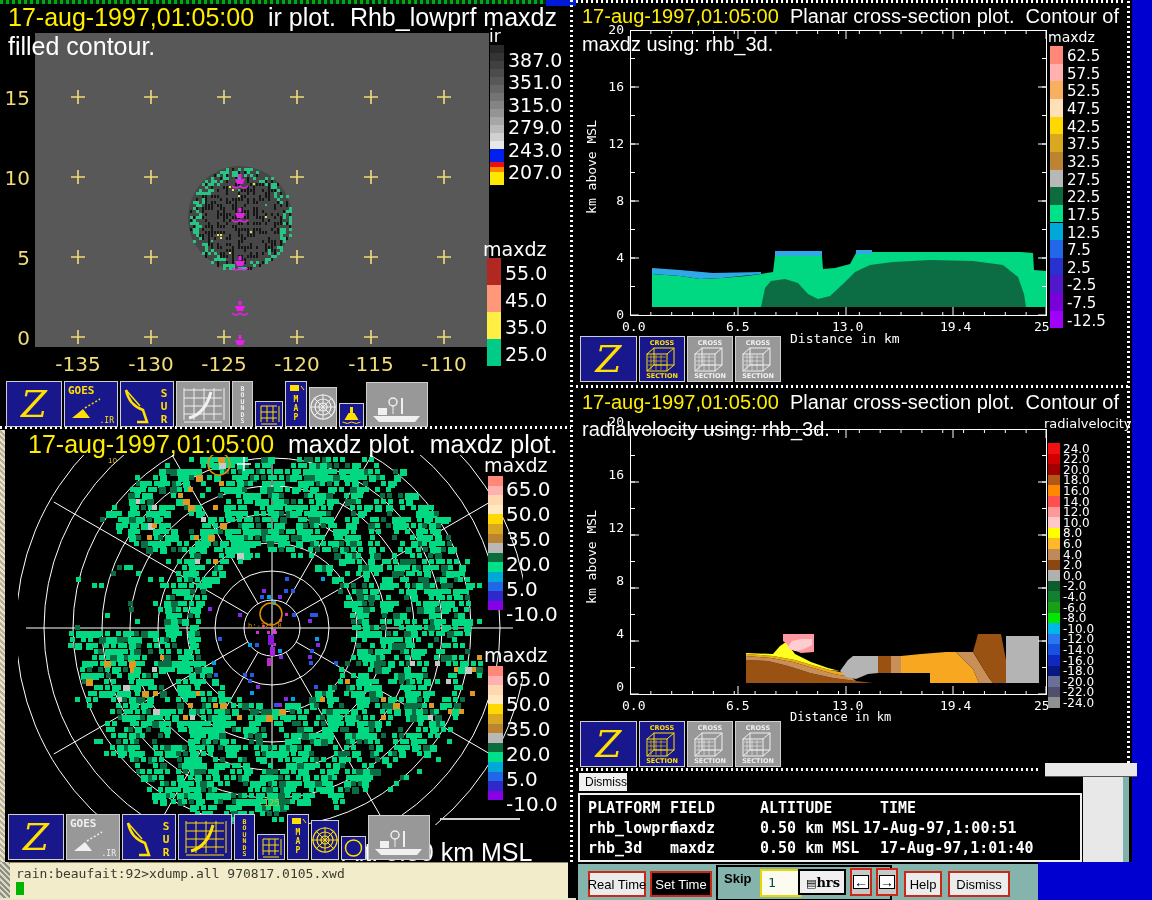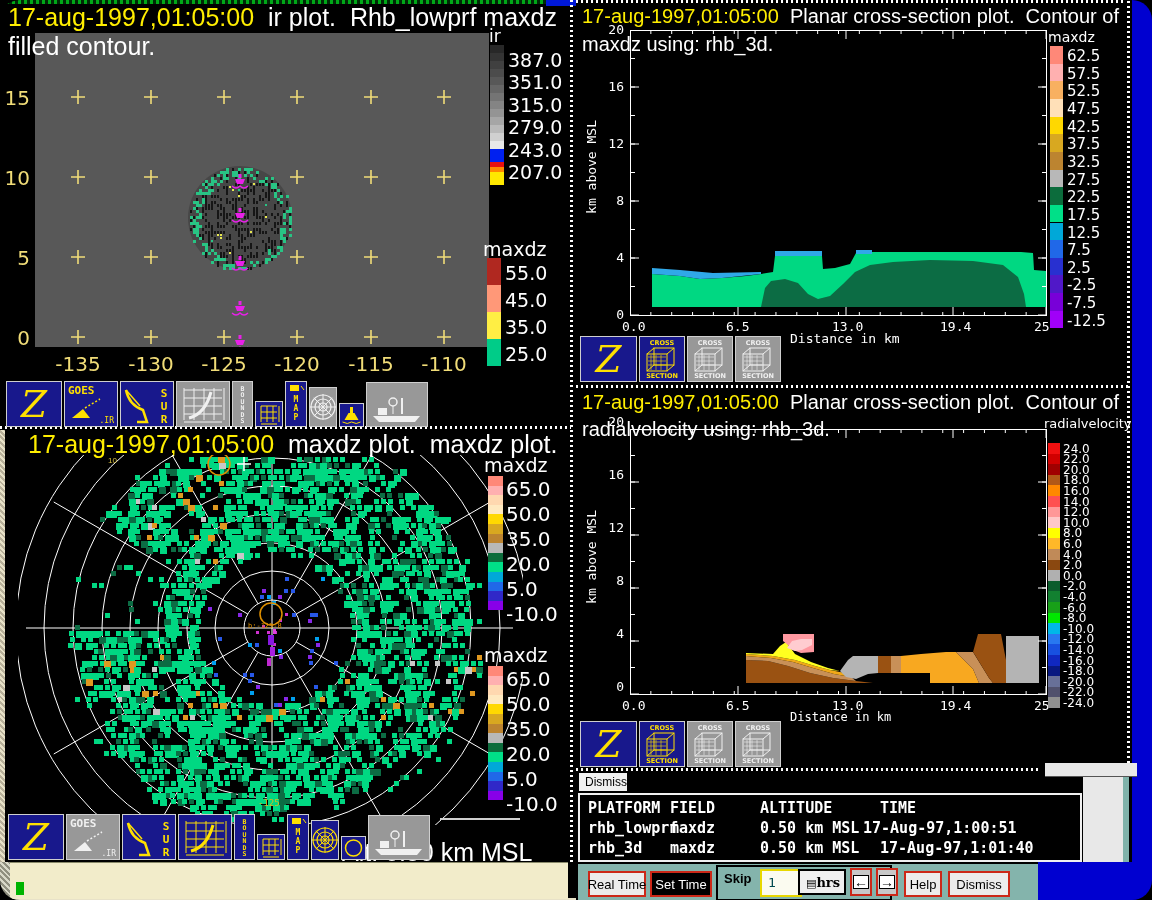--- a/index.html
+++ b/index.html
@@ -1,17 +1,17 @@
 <!DOCTYPE html>
 <html><head>
 <meta charset="utf-8">
 <style>
   html,body{margin:0;padding:0;background:#000;}
   #screen{position:relative;width:1152px;height:900px;background:#000;overflow:hidden;
-    font-family:"Liberation Sans",sans-serif;border-radius:20px;}
+    font-family:"Liberation Sans",sans-serif;}
   .abs{position:absolute;}
   .ptitle{position:absolute;white-space:pre;font-family:"Liberation Sans",sans-serif;}
   .ts{color:#ffee00;}
   .tw{color:#ffffff;}
   .t25{font-size:25px;}
   .t21{font-size:20px;}
   .cbtitle{position:absolute;color:#fff;font-family:"DejaVu Sans",sans-serif;}
   .cbtick{position:absolute;color:#fff;font-family:"DejaVu Sans",sans-serif;white-space:nowrap;}
   .tick{position:absolute;font-family:"DejaVu Sans",sans-serif;white-space:nowrap;}
   .ytick-l{color:#f0dc78;font-size:20px;text-align:right;width:28px;}
@@ -2634,20 +2634,21 @@
       <div class="cbtick" style="position: absolute; left: 18px; top: 26px; font-size: 20px;">50.0</div>
       <div class="cbtick" style="position: absolute; left: 18px; top: 51px; font-size: 20px;">35.0</div>
       <div class="cbtick" style="position: absolute; left: 18px; top: 76px; font-size: 20px;">20.0</div>
       <div class="cbtick" style="position: absolute; left: 18px; top: 101px; font-size: 20px;">5.0</div>
       <div class="cbtick" style="position: absolute; left: 18px; top: 126px; font-size: 20px;">-10.0</div>
     </div>
   <div class="abs" style="left:440px;top:818px;width:80px;height:2px;background:#cfcfcf;"></div>
   <div class="abs" style="left:342px;top:838px;color:#fff;font-size:25px;">Alt: 0.50 km MSL</div>
 
   <div id="terminal">
+    <div style="position:absolute;left:6px;top:3px;">rain:beaufait:92&gt;xdump.all 970817.0105.xwd</div>
     <div style="position:absolute;left:6px;top:19px;width:8px;height:13px;background:#00b400;"></div>
   </div>
 
   <div class="ptitle t21" style="left:582px;top:5px;"><span class="ts">17-aug-1997,01:05:00</span><span class="tw">  Planar cross-section plot.  Contour of</span></div>
   <div class="ptitle t21" style="left:582px;top:33px;"><span class="tw">maxdz using: rhb_3d.</span></div>
   <svg class="abs" id="xs1-svg" style="left:630px;top:30px;" width="417" height="286">
     <polygon fill="#00d882" points="22,277 22,244 50,246 70,249 92,248 116,246 131,244 143,242 145,226 192,226 193,239 205,238 220,234 226,223 241,222 266,222 333,222 391,222 403,223 404,240 416,241 416,277"></polygon>
     <polygon fill="#30a8e8" points="22,238 50,240 83,243 131,242 131,244 92,248 70,249 50,246 22,244"></polygon>
     <rect x="145" y="221" width="47" height="5" fill="#30a8e8"></rect>
     <rect x="226" y="220" width="16" height="4" fill="#30a8e8"></rect>

